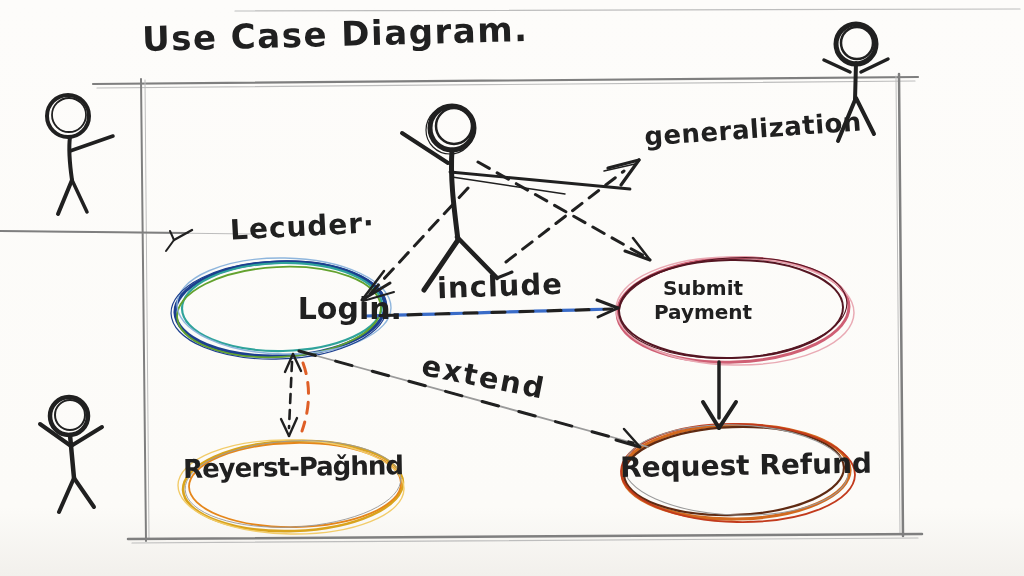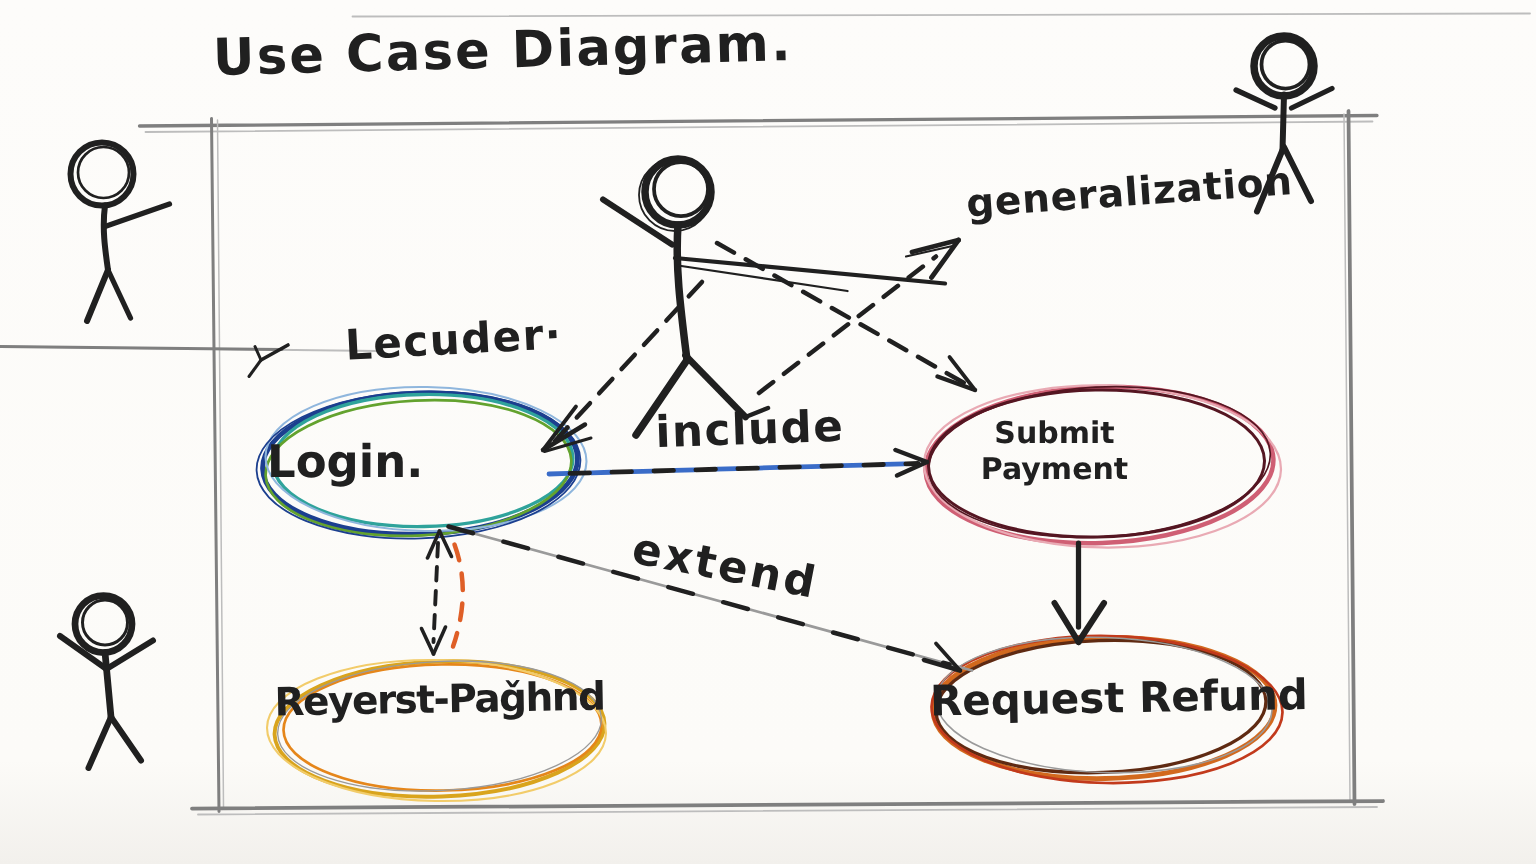--- a/index.html
+++ b/index.html
@@ -6,21 +6,21 @@
   .stage{
     position:relative;width:1024px;height:576px;overflow:hidden;
     background:linear-gradient(180deg,#fdfcfa 0%,#fcfbf8 88%,#f2f0ec 100%);
     font-family:"DejaVu Sans",sans-serif;
   }
   .stage svg{position:absolute;left:0;top:0;}
   svg line,svg path,svg circle,svg ellipse{fill:none;stroke-linecap:round;stroke-linejoin:round;}
   .lbl{position:absolute;color:var(--ink);font-weight:bold;white-space:nowrap;}
   .title{left:142px;top:14px;font-size:34px;letter-spacing:1.5px;transform:rotate(-1.5deg);}
   .lecuder{left:230px;top:210px;font-size:28px;transform:rotate(-3deg);letter-spacing:1px;}
-  .login-lbl{left:178px;top:291px;width:224px;text-align:left;font-size:30px;}
+  .login-lbl{left:178px;top:291px;width:224px;text-align:right;font-size:30px;}
   .submit-lbl{left:599px;top:276px;width:208px;text-align:center;font-size:20px;line-height:1.2;white-space:pre-line;}
   .refund-lbl{left:620px;top:449px;width:232px;text-align:center;font-size:28px;transform:rotate(-1deg);}
   .reyerst-lbl{left:181px;top:452px;width:224px;text-align:center;font-size:26px;transform:rotate(-1deg);letter-spacing:-1px;}
   .include-lbl{left:437px;top:269px;font-size:29px;transform:rotate(-2deg);letter-spacing:1px;}
   .extend-lbl{left:421px;top:360px;font-size:29px;transform:rotate(11deg);letter-spacing:2px;}
   .general-lbl{left:644px;top:114px;font-size:26px;transform:rotate(-4deg);letter-spacing:0.5px;}
   
   .c-ink{stroke:var(--ink);}
   .c-bnd{stroke:var(--boundary-gray);}
   .c-bndl{stroke:var(--boundary-light);}

